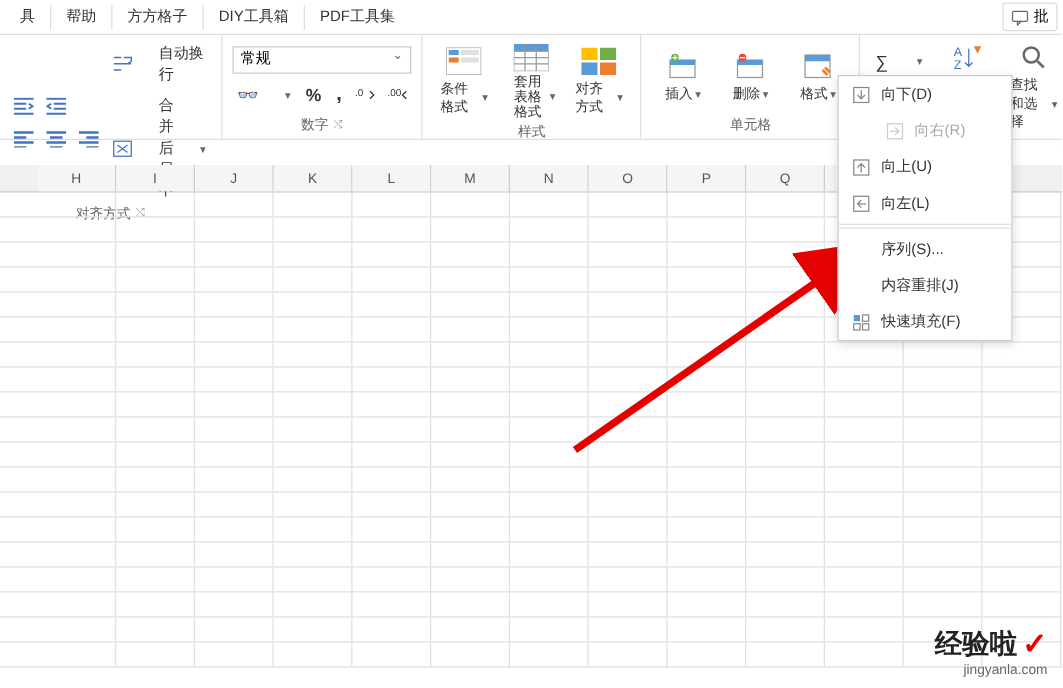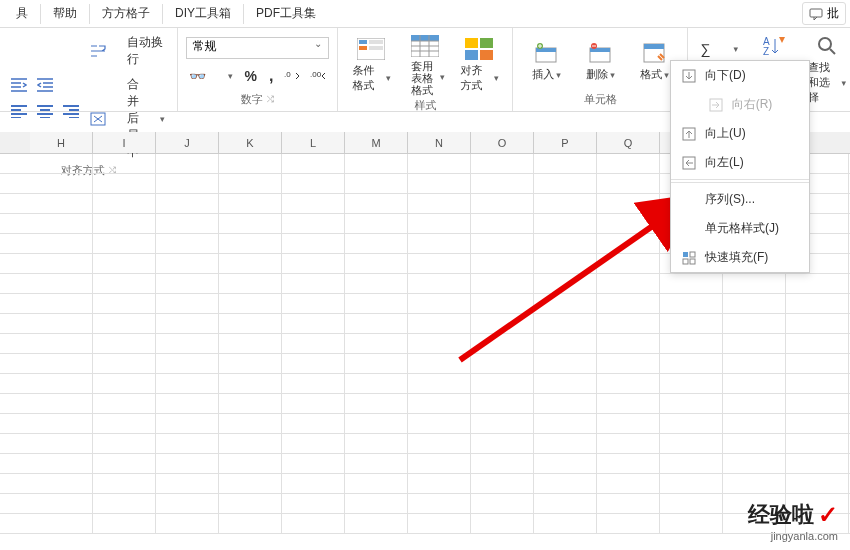--- a/index.html
+++ b/index.html
@@ -380,21 +380,21 @@
     <span>向左(L)</span>
   </div>
   <div class="fill-sep"></div>
   <div class="fill-sep"></div>
   <div class="fill-item">
     <span class="fill-item-icon"></span>
     <span>序列(S)...</span>
   </div>
   <div class="fill-item">
     <span class="fill-item-icon"></span>
-    <span>单元格样式(J)</span>
+    <span>内容重排(J)</span>
   </div>
   <div class="fill-item">
     <span class="fill-item-icon">
         <svg width="14" height="14" viewBox="0 0 14 14">
           <rect x="1" y="1" width="5" height="5" fill="#5b9bd5"></rect>
           <rect x="8" y="1" width="5" height="5" fill="none" stroke="#888"></rect>
           <rect x="1" y="8" width="5" height="5" fill="none" stroke="#888"></rect>
           <rect x="8" y="8" width="5" height="5" fill="none" stroke="#888"></rect>
         </svg>
       </span>

